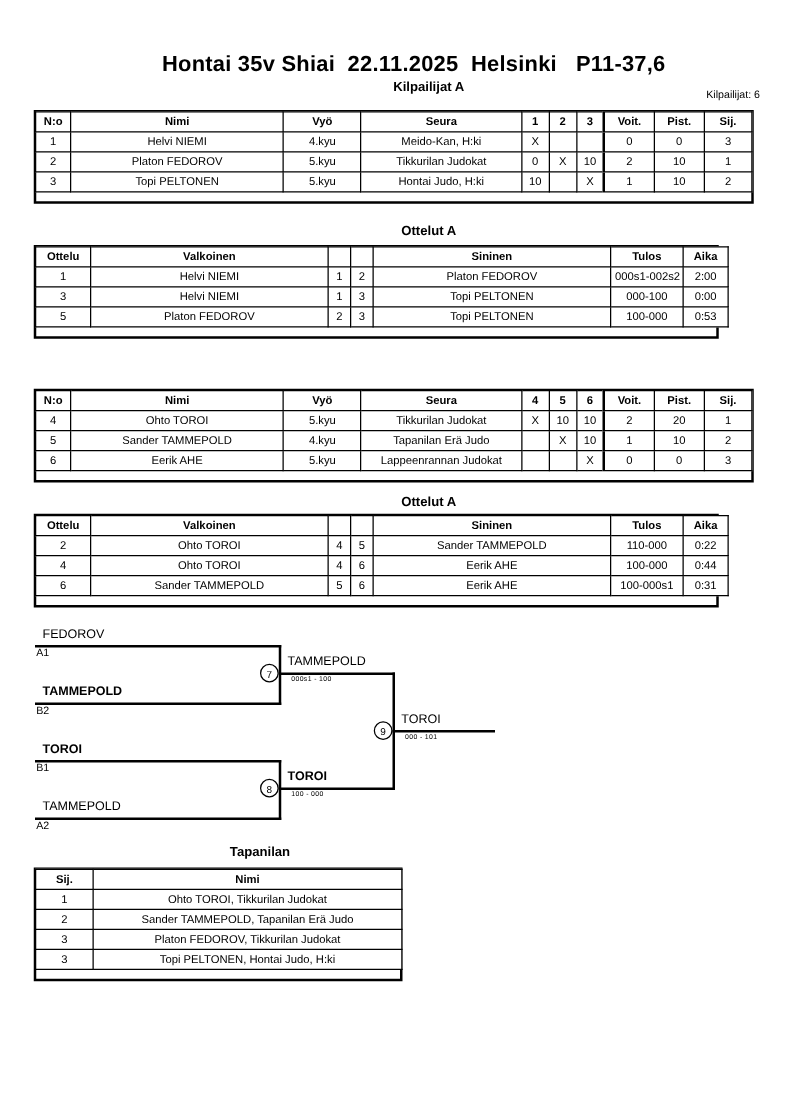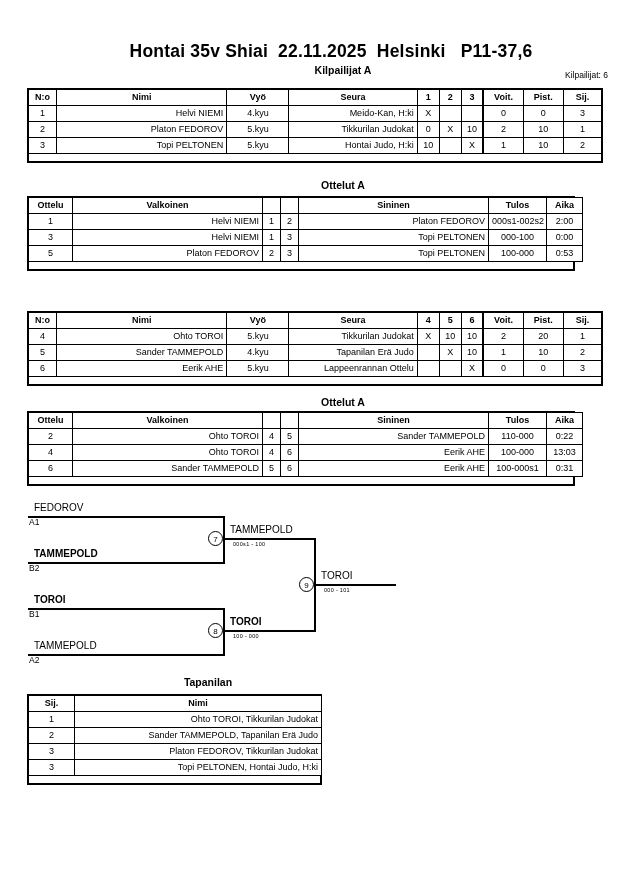--- a/index.html
+++ b/index.html
@@ -51,21 +51,21 @@
     font-weight:bold;
     font-size:9px;
   }
   .outer{
     position:absolute;
     border:2px solid #000;
     box-sizing:border-box;
     background:#fff;
   }
   .c{text-align:center;}
-  .l{text-align:right;}
+  .l{text-align:center;}
   .b{font-weight:bold;}
   .thickL{border-left:2px solid #000 !important;}
 
   
   .bracket{position:absolute;left:0;top:0;width:630px;height:701px;pointer-events:none;}
   .bk-name{
     position:absolute;font-size:10px;white-space:nowrap;
   }
   .bk-name.bold{font-weight:bold;}
   .bk-seed{
@@ -268,21 +268,21 @@
           <td class="c">X</td>
           <td class="c">10</td>
           <td class="c thickL">1</td>
           <td class="c">10</td>
           <td class="c">2</td>
         </tr>
         <tr>
           <td class="c">6</td>
           <td class="l">Eerik AHE</td>
           <td class="c">5.kyu</td>
-          <td class="l">Lappeenrannan Ottelu</td>
+          <td class="l">Lappeenrannan Judokat</td>
           <td class="c"></td>
           <td class="c"></td>
           <td class="c">X</td>
           <td class="c thickL">0</td>
           <td class="c">0</td>
           <td class="c">3</td>
         </tr>
       </tbody>
     </table>
   </div>
@@ -321,21 +321,21 @@
           <td class="c">110-000</td>
           <td class="c">0:22</td>
         </tr>
         <tr>
           <td class="c">4</td>
           <td class="l b">Ohto TOROI</td>
           <td class="c">4</td>
           <td class="c">6</td>
           <td class="l">Eerik AHE</td>
           <td class="c">100-000</td>
-          <td class="c">13:03</td>
+          <td class="c">0:44</td>
         </tr>
         <tr>
           <td class="c">6</td>
           <td class="l b">Sander TAMMEPOLD</td>
           <td class="c">5</td>
           <td class="c">6</td>
           <td class="l">Eerik AHE</td>
           <td class="c">100-000s1</td>
           <td class="c">0:31</td>
         </tr>

